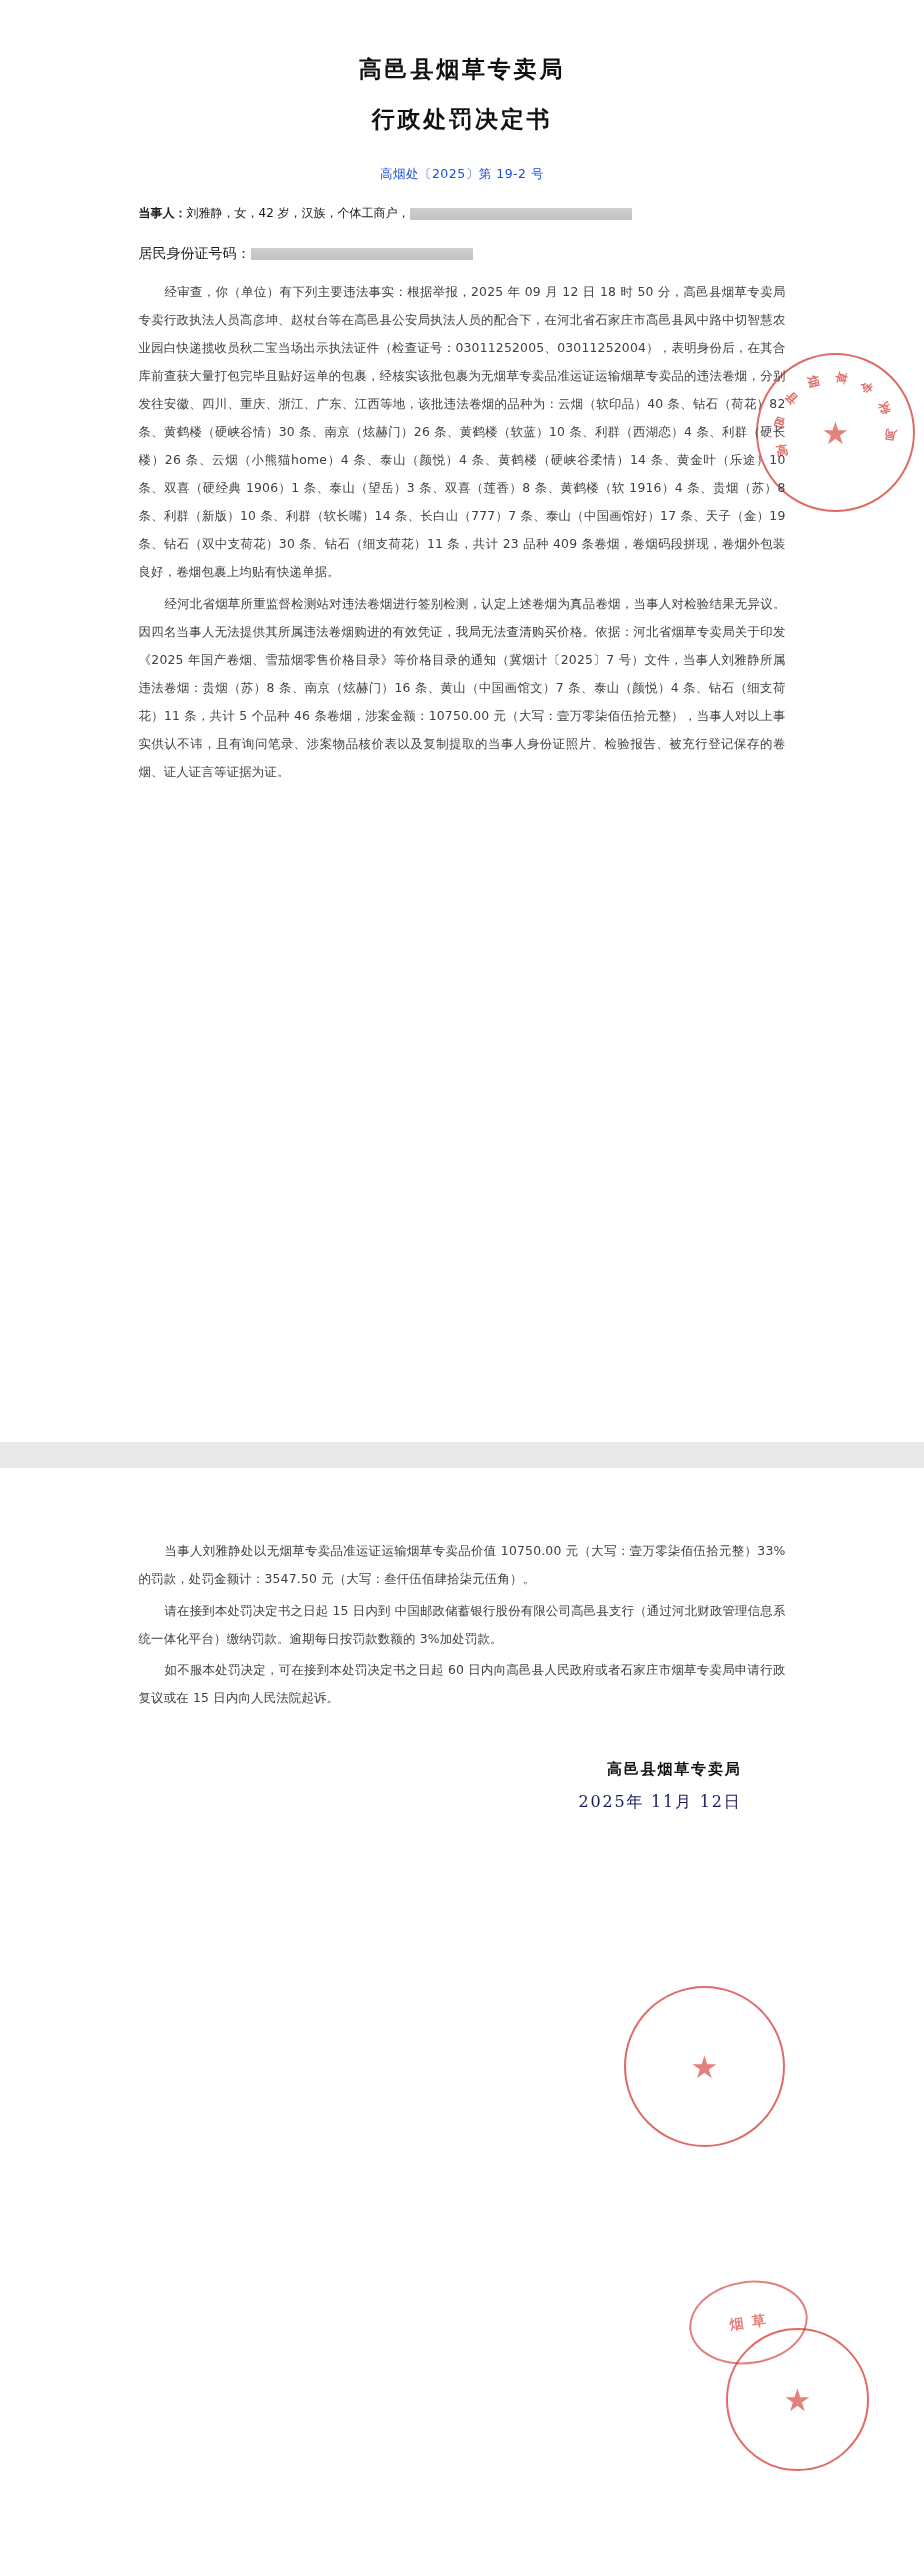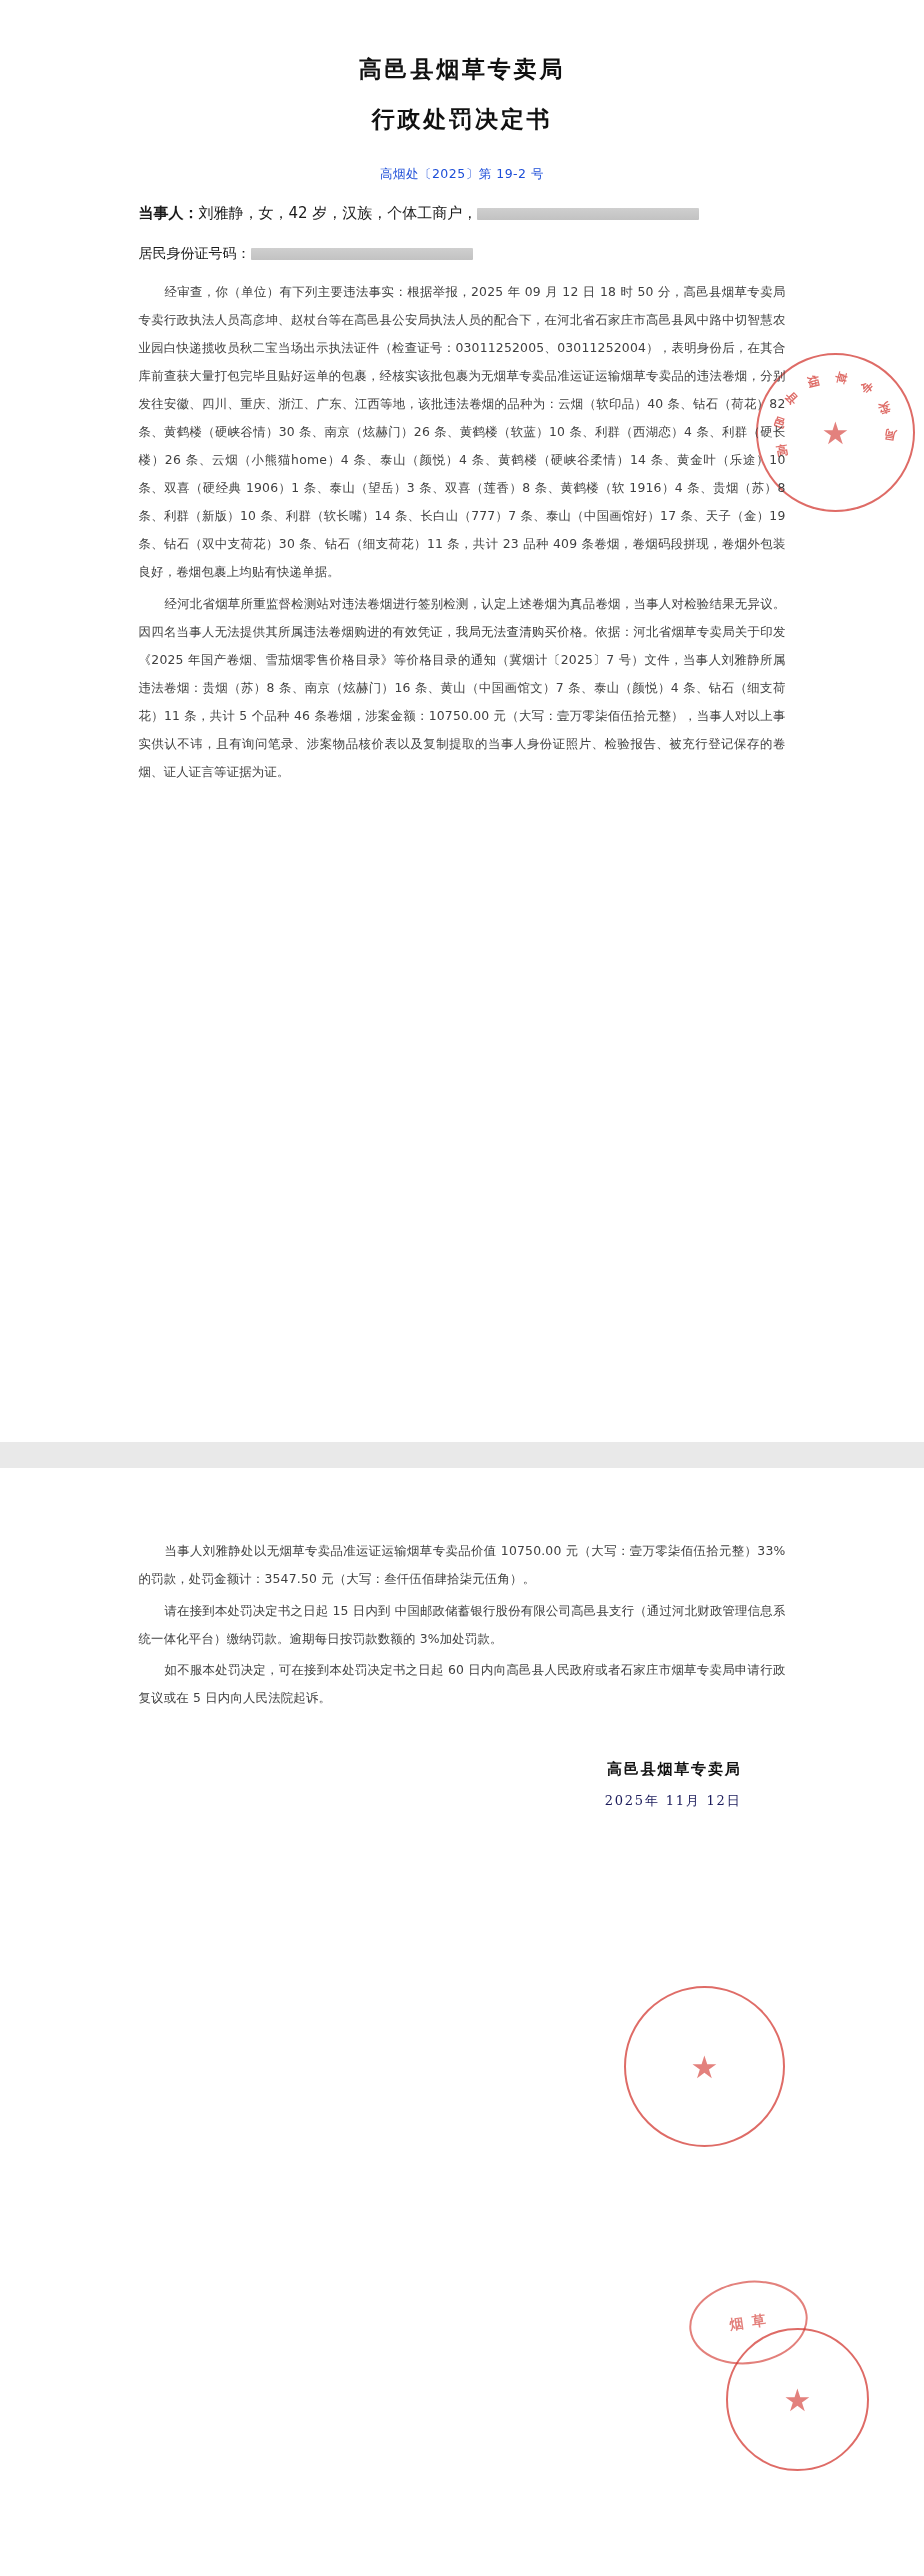--- a/index.html
+++ b/index.html
@@ -40,21 +40,21 @@
   .doc-no{
     text-align:center;
     font-size:12.5px;
     margin-top:31px;
     letter-spacing:0.5px;
     color:#1d4ed8;
   }
 
   .party-row{
     margin-top:18.5px;
-    font-size:15px;
+    font-size:12px;
     line-height:24px;
     position:relative;
   }
   .party-label{font-weight:bold;}
   .redact{
     display:inline-block;
     vertical-align:middle;
     background:linear-gradient(180deg,#cfcfcf 0%,#c2c2c2 100%);
     border-radius:0.9px;
     height:12px;
@@ -97,21 +97,21 @@
   }
   .sign-org{
     font-family:"DejaVu Serif", serif;
     font-size:15px;
     font-weight:bold;
     letter-spacing:1.8px;
     color:#111;
   }
   .sign-date{
     margin-top:13px;
-    font-size:13px;
+    font-size:16px;
     letter-spacing:1.8px;
     color:#1b1b5a;
     font-family:"DejaVu Serif", serif;
   }
 
   
   .seal{
     position:absolute;
     border-radius:50%;
     border:2.8px solid #d2332c;
@@ -225,21 +225,21 @@
     <div class="inner-star">★</div>
   </div>
 
   <div class="seal-ellipse">
     <div class="et">烟 草</div>
   </div>
 
   <div class="doc-body-2">
     <p class="para">当事人刘雅静处以无烟草专卖品准运证运输烟草专卖品价值 10750.00 元（大写：壹万零柒佰伍拾元整）33%的罚款，处罚金额计：3547.50 元（大写：叁仟伍佰肆拾柒元伍角）。</p>
     <p class="para tight">请在接到本处罚决定书之日起 15 日内到  中国邮政储蓄银行股份有限公司高邑县支行（通过河北财政管理信息系统一体化平台）缴纳罚款。逾期每日按罚款数额的 3%加处罚款。</p>
-    <p class="para tight">如不服本处罚决定，可在接到本处罚决定书之日起 60 日内向高邑县人民政府或者石家庄市烟草专卖局申请行政复议或在 5 日内向人民法院起诉。</p>
+    <p class="para tight">如不服本处罚决定，可在接到本处罚决定书之日起 60 日内向高邑县人民政府或者石家庄市烟草专卖局申请行政复议或在 15 日内向人民法院起诉。</p>
 
     <div class="sign-block">
       <div class="sign-org">高邑县烟草专卖局</div>
       <div class="sign-date">2025年 11月 12日</div>
     </div>
   </div>
 </div>
 
 
 </body></html>

